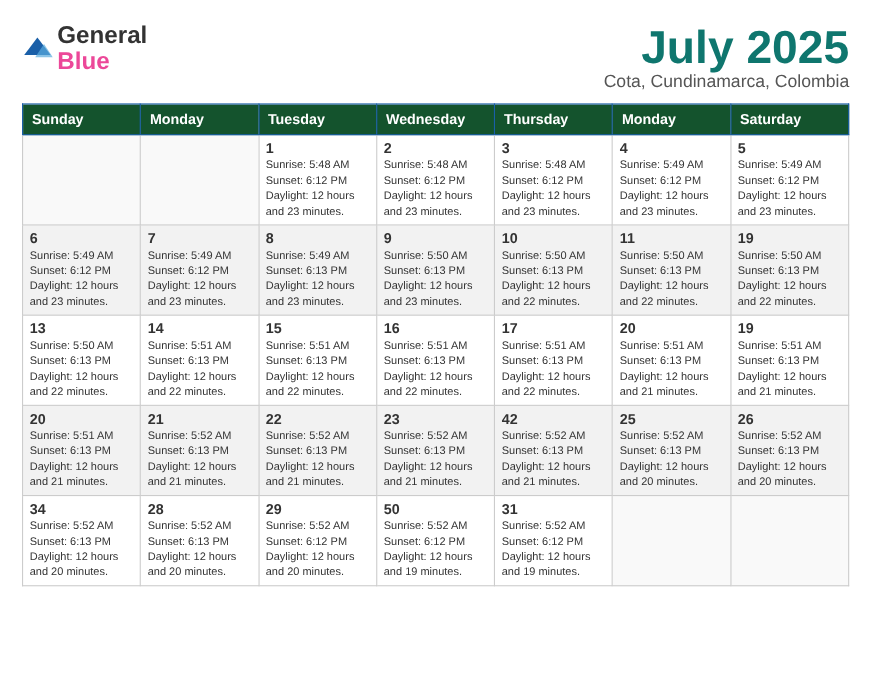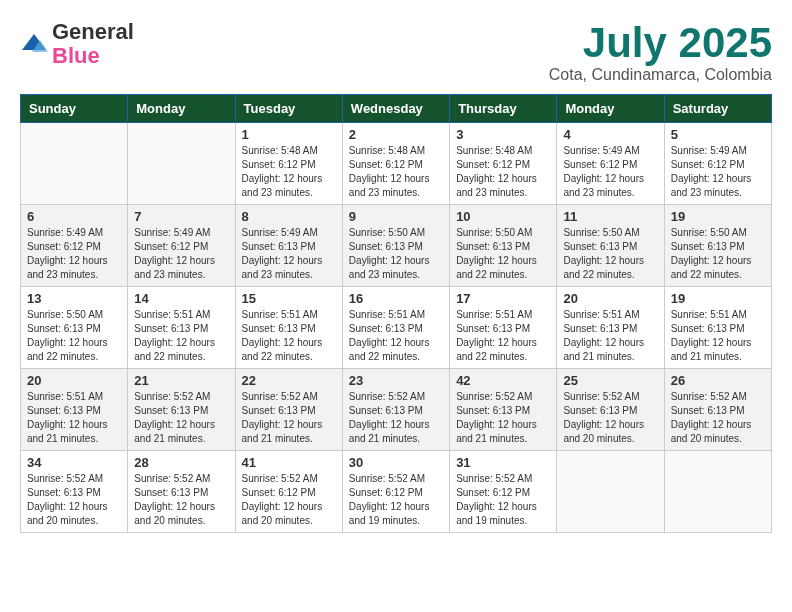--- a/index.html
+++ b/index.html
@@ -293,27 +293,27 @@
 Sunset: 6:13 PM
 Daylight: 12 hours and 20 minutes.</div>
         </td>
         <td>
           <span class="day-num">28</span>
           <div class="day-info" style="white-space: pre-line;">Sunrise: 5:52 AM
 Sunset: 6:13 PM
 Daylight: 12 hours and 20 minutes.</div>
         </td>
         <td>
-          <span class="day-num">41</span>
-          <div class="day-info" style="white-space: pre-line;">Sunrise: 5:52 AM
-Sunset: 6:12 PM
-Daylight: 12 hours and 20 minutes.</div>
-        </td>
-        <td>
-          <span class="day-num">30</span>
+          <span class="day-num">29</span>
+          <div class="day-info" style="white-space: pre-line;">Sunrise: 5:52 AM
+Sunset: 6:12 PM
+Daylight: 12 hours and 20 minutes.</div>
+        </td>
+        <td>
+          <span class="day-num">50</span>
           <div class="day-info" style="white-space: pre-line;">Sunrise: 5:52 AM
 Sunset: 6:12 PM
 Daylight: 12 hours and 19 minutes.</div>
         </td>
         <td>
           <span class="day-num">31</span>
           <div class="day-info" style="white-space: pre-line;">Sunrise: 5:52 AM
 Sunset: 6:12 PM
 Daylight: 12 hours and 19 minutes.</div>
         </td>

